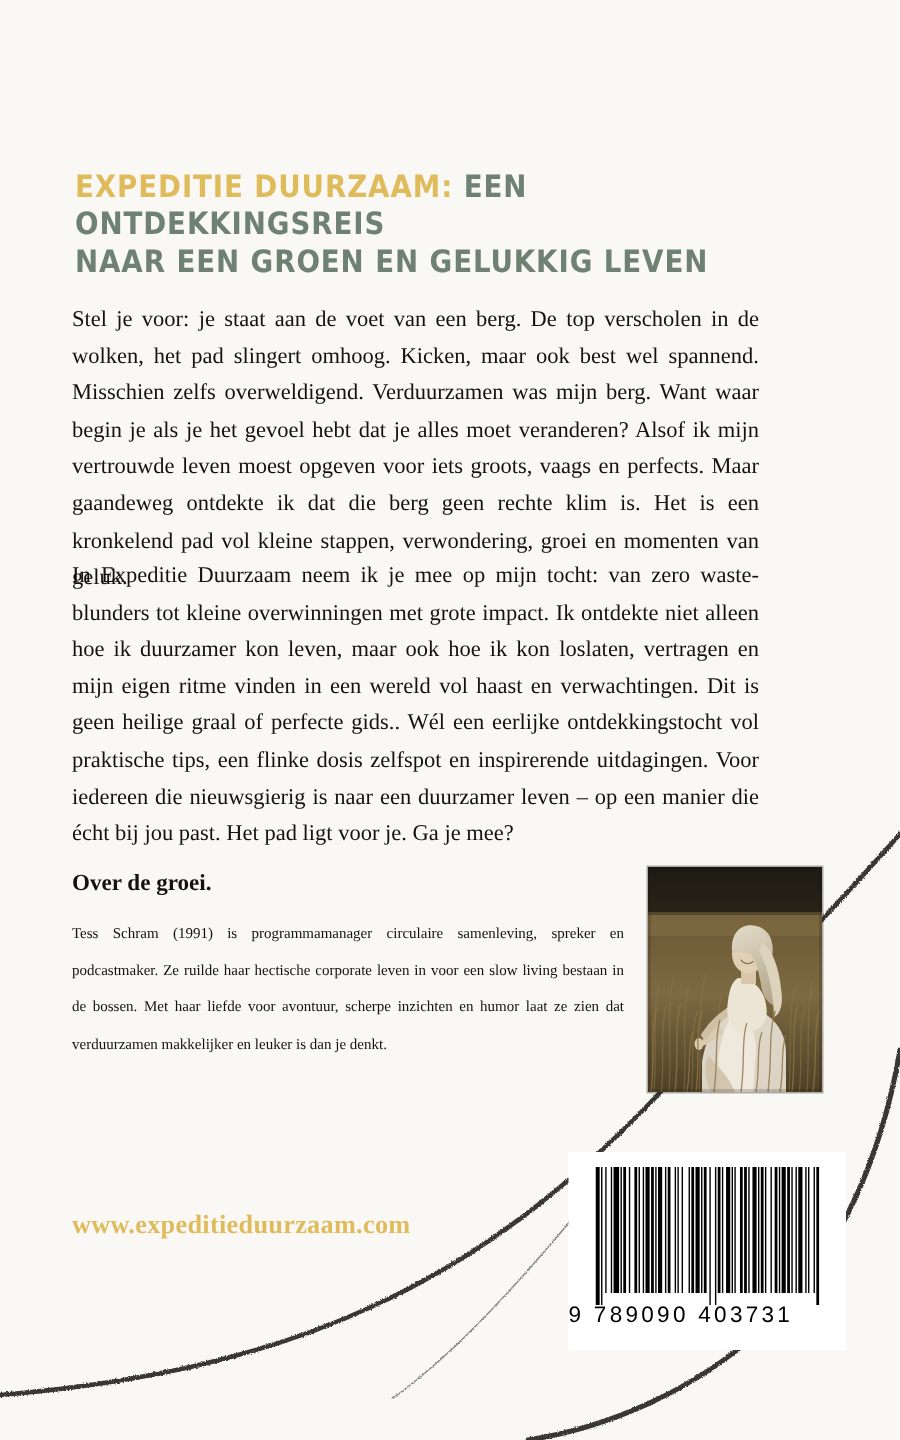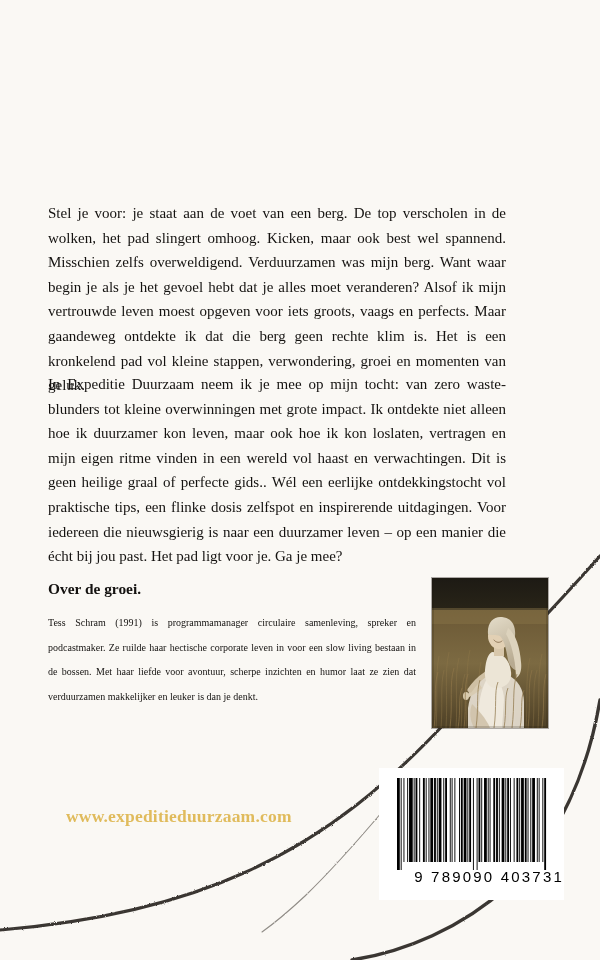--- a/index.html
+++ b/index.html
@@ -96,21 +96,21 @@
     height: 150px;
     overflow: hidden;
     background: #2a2118;
     box-shadow: 0 0 0 1px rgba(30,24,16,0.35);
   }
   .author-photo svg { display: block; }
 
   
   .site-url {
     position: absolute;
-    left: 66px;
+    left: 48px;
     top: 806px;
     color: #e0bb5c;
     font-family: "Liberation Serif", serif;
     font-weight: bold;
     font-size: 17.5px;
     letter-spacing: 0.2px;
     white-space: nowrap;
   }
 
   
@@ -128,21 +128,21 @@
     left: 18px;
     top: 10px;
     width: 150px;
     height: 92px;
   }
   .barcode-digits {
     position: absolute;
     left: 0;
     top: 100px;
     width: 185px;
-    text-align: right;
+    text-align: left;
     font-family: "Liberation Sans", sans-serif;
     font-size: 15px;
     letter-spacing: 2.2px;
     color: #000;
     white-space: nowrap;
   }
 </style>
 </head>
 <body>
 
@@ -160,20 +160,24 @@
       </filter>
     </defs>
 
     <path d="M 600 556 C 556 606, 500 664, 448 720 C 392 780, 330 834, 246 872 C 176 904, 96 922, 0 930" fill="none" stroke="#2b2722" stroke-width="3.1" stroke-linecap="round" filter="url(#rough)" opacity="0.92"></path>
 
     <path d="M 600 700 C 588 770, 560 838, 508 886 C 462 928, 404 952, 352 960" fill="none" stroke="#2b2722" stroke-width="3.4" stroke-linecap="round" filter="url(#rough2)" opacity="0.92"></path>
 
     <path d="M 382 812 C 360 838, 336 866, 305 896 C 290 910, 276 922, 262 932" fill="none" stroke="#3a352e" stroke-width="1.1" stroke-linecap="round" filter="url(#rough2)" opacity="0.55"></path>
   </svg>
 
+  <div class="title-block">
+    <span class="title-gold">Expeditie Duurzaam:</span><span class="title-green"> een ontdekkingsreis</span><br>
+    <span class="title-green">naar een groen en gelukkig leven</span>
+  </div>
 
   <p id="para-1" class="body-copy">Stel je voor: je staat aan de voet van een berg. De top verscholen in de wolken, het pad slingert omhoog. Kicken, maar ook best wel spannend. Misschien zelfs overweldigend. Verduurzamen was mijn berg. Want waar begin je als je het gevoel hebt dat je alles moet veranderen? Alsof ik mijn vertrouwde leven moest opgeven voor iets groots, vaags en perfects. Maar gaandeweg ontdekte ik dat die berg geen rechte klim is. Het is een kronkelend pad vol kleine stappen, verwondering, groei en momenten van geluk.</p>
 
   <p id="para-2" class="body-copy">In Expeditie Duurzaam neem ik je mee op mijn tocht: van zero waste-blunders tot kleine overwinningen met grote impact. Ik ontdekte niet alleen hoe ik duurzamer kon leven, maar ook hoe ik kon loslaten, vertragen en mijn eigen ritme vinden in een wereld vol haast en verwachtingen. Dit is geen heilige graal of perfecte gids.. Wél een eerlijke ontdekkingstocht vol praktische tips, een flinke dosis zelfspot en inspirerende uitdagingen. Voor iedereen die nieuwsgierig is naar een duurzamer leven – op een manier die écht bij jou past. Het pad ligt voor je. Ga je mee?</p>
 
   <div class="author-heading">Over de groei.</div>
 
   <p class="author-bio">Tess Schram (1991) is programmamanager circulaire samenleving, spreker en podcastmaker. Ze ruilde haar hectische corporate leven in voor een slow living bestaan in de bossen. Met haar liefde voor avontuur, scherpe inzichten en humor laat ze zien dat verduurzamen makkelijker en leuker is dan je denkt.</p>
 
   <div class="author-photo">

